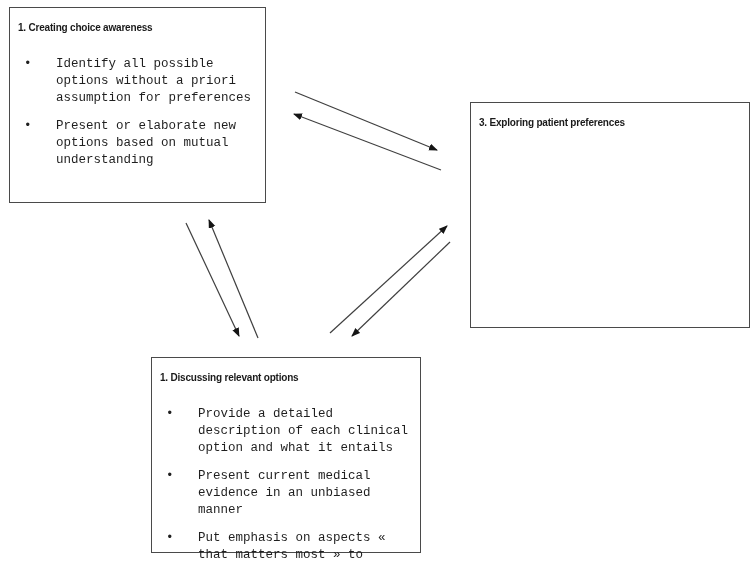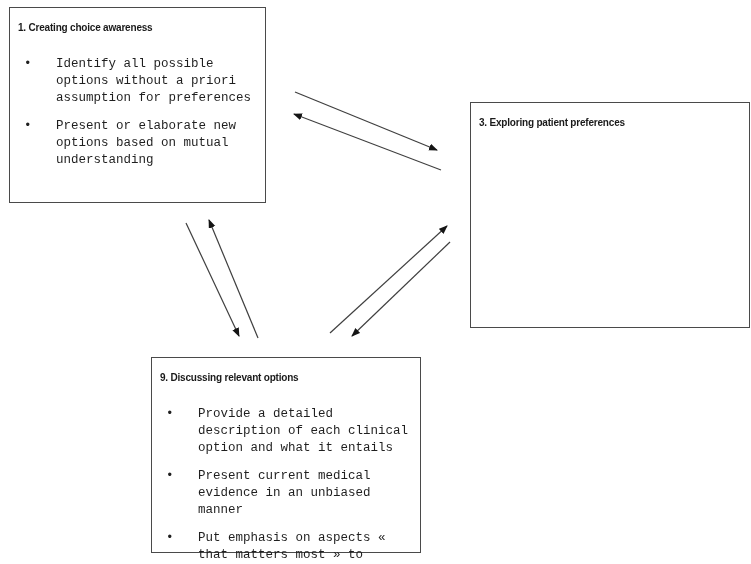--- a/index.html
+++ b/index.html
@@ -94,21 +94,21 @@
       <li class="bullet-item">Identify all possible options without a priori assumption for preferences</li>
       <li class="bullet-item">Present or elaborate new options based on mutual understanding</li>
     </ul>
   </div>
 
   <div class="box" id="box-3">
     <h2 class="box-title">3. Exploring patient preferences</h2>
   </div>
 
   <div class="box" id="box-2">
-    <h2 class="box-title">9. Discussing relevant options</h2>
+    <h2 class="box-title">1. Discussing relevant options</h2>
     <ul class="bullet-list">
       <li class="bullet-item">Provide a detailed description of each clinical option and what it entails</li>
       <li class="bullet-item">Present current medical evidence in an unbiased manner</li>
       <li class="bullet-item">Put emphasis on aspects « that matters most » to patient</li>
     </ul>
   </div>
 
 </div>
 
 </body></html>

